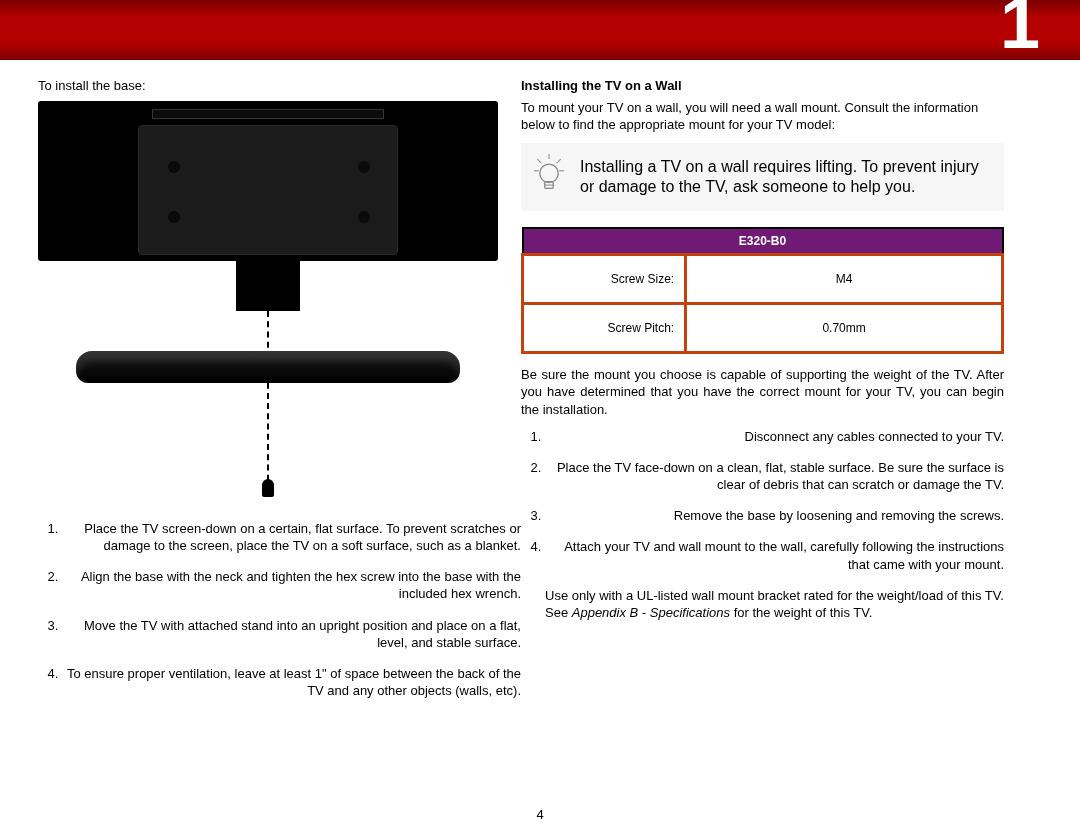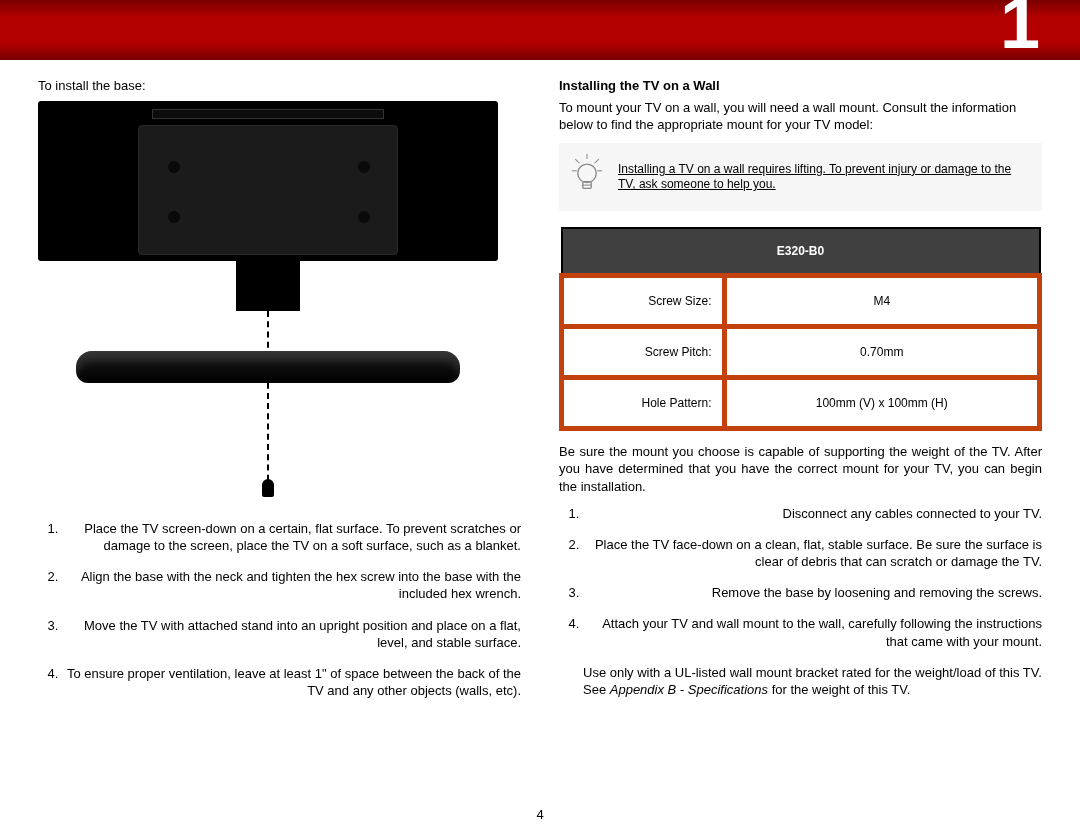--- a/index.html
+++ b/index.html
@@ -25,21 +25,20 @@
     color: #fff;
     font-size: 72px;
     font-weight: 700;
   }
   .page {
     position: absolute;
     top: 78px;
     left: 38px;
     width: 1004px;
     display: flex;
-    gap: 38px;
   }
   .col { width: 483px; }
   .lead { font-size: 13px; margin-bottom: 8px; }
   .illus {
     width: 460px;
     height: 405px;
     margin-bottom: 14px;
     position: relative;
   }
   .tv-back {
@@ -103,36 +102,36 @@
   .tip {
     display: flex;
     align-items: center;
     gap: 14px;
     border: 1px solid transparent;
     padding: 10px 10px;
     margin-bottom: 16px;
     background: #f6f6f6;
   }
   .tip .bulb { flex: 0 0 34px; }
-  .tip .txt { font-size: 12px; line-height: 1.3; text-decoration: underline; }
+  .tip .txt { font-size: 16px; line-height: 1.3; }
   table.spec {
     width: 100%;
     border-collapse: collapse;
     border: 2px solid #000;
     margin-bottom: 12px;
     font-size: 12px;
   }
   table.spec th {
-    background: #404040; color: #fff;
+    background: #701a75; color: #fff;
     font-weight: 700;
-    padding: 15px;
+    padding: 5px;
     text-align: center;
   }
   table.spec td {
-    border: 5px solid #c2410c;
+    border: 3px solid #c2410c;
     padding: 16px 10px;
   }
   table.spec td.k { width: 34%; text-align: right; }
   table.spec td.v { text-align: center; }
   .body .ital { font-style: italic; }
   .pagenum {
     position: absolute;
     bottom: 12px;
     width: 1080px;
     text-align: center;
@@ -201,24 +200,20 @@
             <th colspan="2">E320-B0</th>
           </tr>
       <tr>
         <td class="k">Screw Size:</td>
         <td class="v">M4</td>
       </tr>
       <tr>
         <td class="k">Screw Pitch:</td>
         <td class="v">0.70mm</td>
       </tr>
-      <tr>
-        <td class="k">Hole Pattern:</td>
-        <td class="v">100mm (V) x 100mm (H)</td>
-      </tr>
     </tbody>
       </table>
 
     <div class="body" style="text-align:justify">Be sure the mount you choose is capable of supporting the weight of the TV. After you have determined that you have the correct mount for your TV, you can begin the installation.</div>
 
     <ol class="steps">
       <li>Disconnect any cables connected to your TV.</li>
       <li>Place the TV face-down on a clean, flat, stable surface. Be sure the surface is clear of debris that can scratch or damage the TV.</li>
       <li>Remove the base by loosening and removing the screws.</li>
       <li>Attach your TV and wall mount to the wall, carefully following the instructions that came with your mount.</li>

